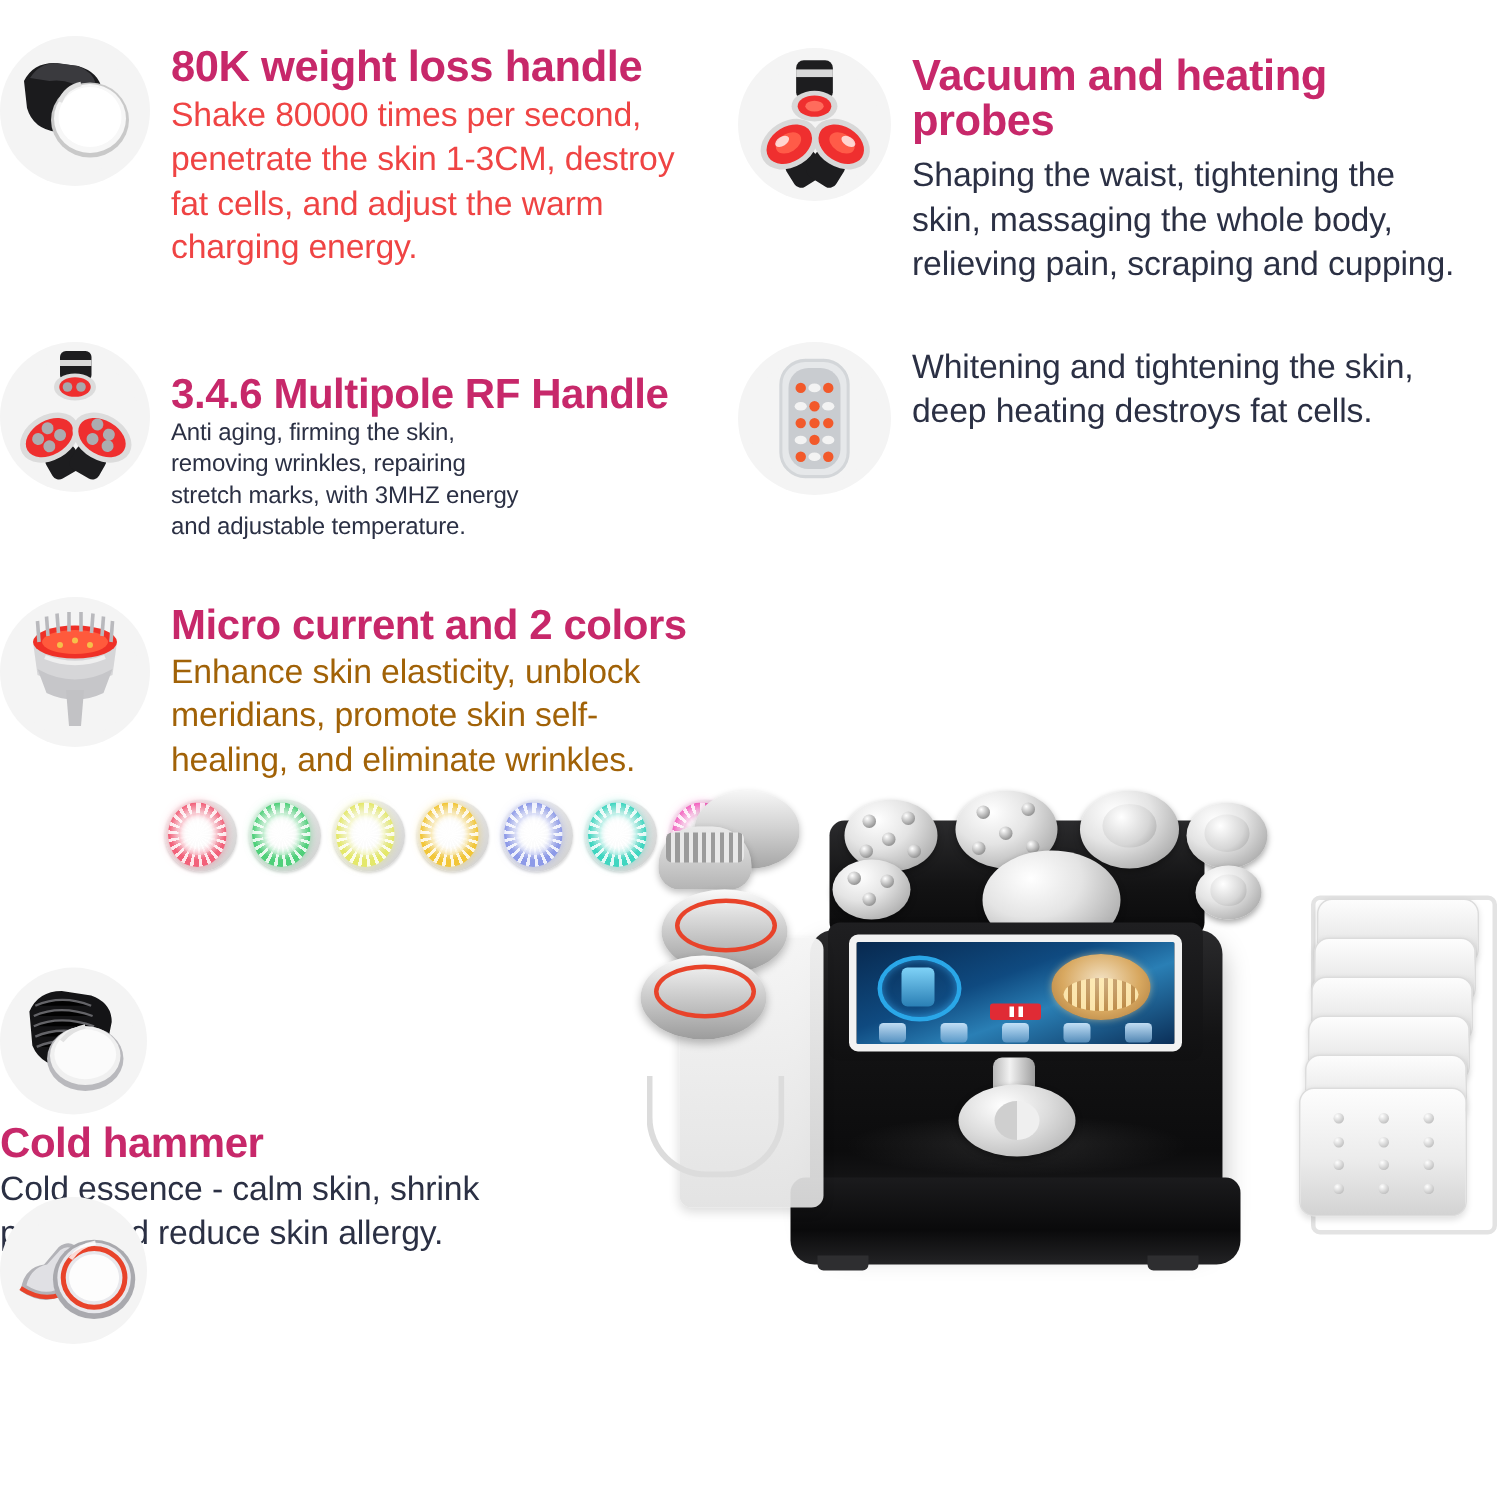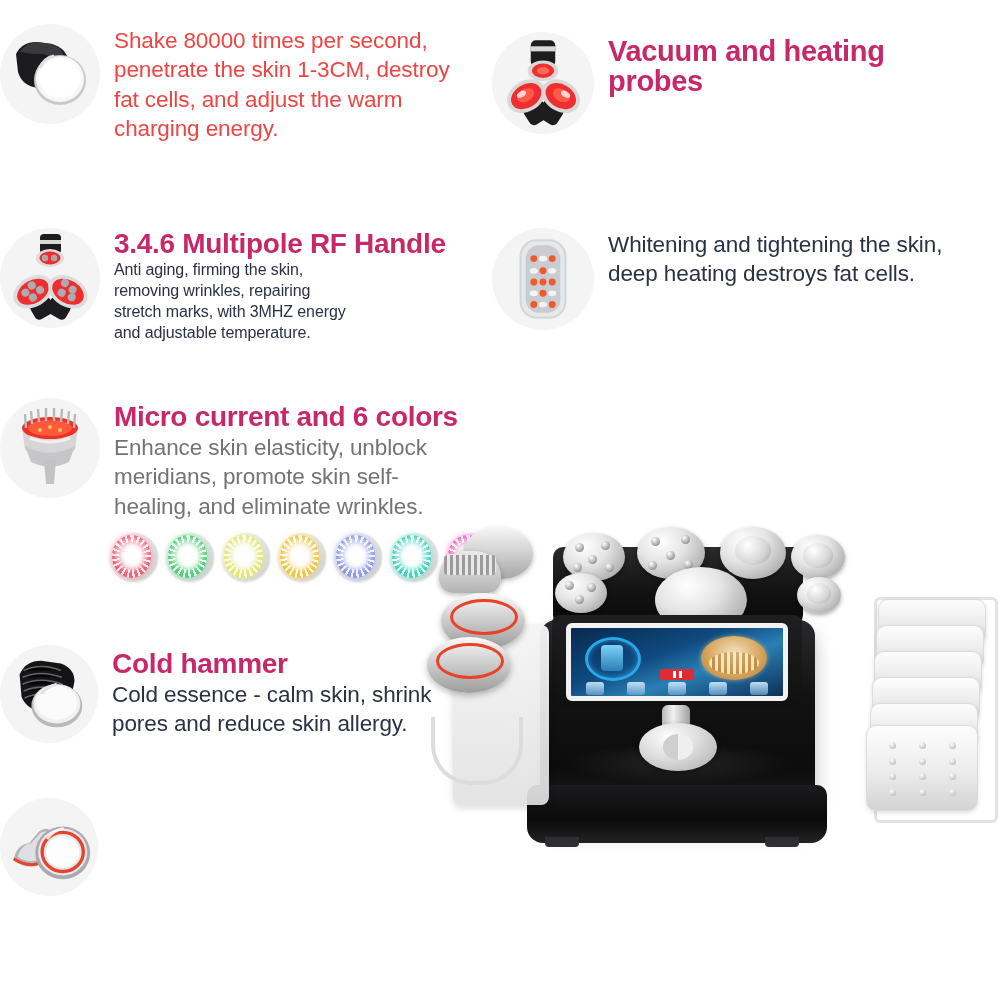--- a/index.html
+++ b/index.html
@@ -45,34 +45,34 @@
   .f-80k .feat-title { font-size: 29px; margin-top: 6px; }
   .f-80k .feat-desc  { font-size: 22.5px; margin-top: 2px; }
 
   .f-vac   { left: 492px; top: 32px; width: 508px; }
   .f-vac .icon-circle { width: 102px; height: 102px; margin-right: 14px; }
   .f-vac .feat-title { font-size: 29px; margin-top: 4px; }
   .f-vac .feat-desc  { font-size: 22.5px; margin-top: 6px; }
 
   .f-rf    { left: 0px;   top: 228px; width: 500px; }
   .f-rf .icon-circle { width: 100px; height: 100px; margin-right: 14px; }
-  .f-rf .feat-title { font-size: 28px; margin-top: 1px; }
+  .f-rf .feat-title { font-size: 28px; margin-top: 20px; }
   .f-rf .feat-desc  { font-size: 16px; margin-top: 2px; }
 
   .f-laser { left: 492px; top: 228px; width: 508px; }
   .f-laser .icon-circle { width: 102px; height: 102px; margin-right: 14px; }
   .f-laser .feat-title { font-size: 28px; margin-top: 6px; }
   .f-laser .feat-desc  { font-size: 22.5px; margin-top: 2px; }
 
   .f-micro { left: 0px;   top: 398px; width: 520px; }
   .f-micro .icon-circle { width: 100px; height: 100px; margin-right: 14px; }
   .f-micro .feat-title { font-size: 28px; margin-top: 4px; }
   .f-micro .feat-desc  { font-size: 22.5px; margin-top: 2px; }
 
-  .f-cold  { left: 0px;   top: 645px; width: 470px; }
+  .f-cold  { left: 0px;   top: 645px; width: 470px; flex-direction: column; }
   .f-cold .icon-circle { width: 98px; height: 98px; margin-right: 14px; }
   .f-cold .feat-title { font-size: 28px; margin-top: 4px; }
   .f-cold .feat-desc  { font-size: 22.5px; margin-top: 2px; }
 
   .f-ems   { left: 0px;   top: 798px; width: 470px; }
   .f-ems .icon-circle { width: 98px; height: 98px; margin-right: 14px; }
   .f-ems .feat-title { font-size: 28px; margin-top: 4px; }
   .f-ems .feat-desc  { font-size: 22.5px; margin-top: 2px; }
 
   
@@ -297,20 +297,21 @@
           <path d="M16 30 q6-12 20-12 l16 2 q14 4 16 16 l-6 18 q-10 12 -24 10 q-16-2 -20-16 z" fill="#1b1b1d"></path>
           <path d="M20 28 q6-10 18-10 l14 2 q10 4 12 12 l-5 6 q-12-10 -26-8 z" fill="#3a3a3e"></path>
           <ellipse cx="60" cy="56" rx="26" ry="25" fill="#c9c9c9"></ellipse>
           <ellipse cx="60" cy="55" rx="24" ry="23" fill="#f7f7f7"></ellipse>
           <ellipse cx="60" cy="54" rx="21" ry="20" fill="#ffffff"></ellipse>
           <path d="M40 44 q4-10 14-12" stroke="#e0e0e0" stroke-width="3" fill="none"></path>
         </svg>
       </div>
     </div>
     <div class="feat-text">
+      <div class="feat-title" style="color: rgb(199, 40, 106);">80K weight loss handle</div>
       <div class="feat-desc" style="color: #ef4444;">Shake 80000 times per second,
 penetrate the skin 1-3CM, destroy
 fat cells, and adjust the warm
 charging energy.</div>
     </div>
   </div>
 
   <div class="feature f-vac">
     <div class="icon-circle" style="background: rgb(244, 244, 244);">
       <div class="art">
@@ -334,20 +335,23 @@
             <ellipse cx="68" cy="63" rx="16" ry="11.5" fill="#ef2f2f"></ellipse>
             <ellipse cx="68" cy="62" rx="9" ry="6" fill="#ff5b48"></ellipse>
             <ellipse cx="71" cy="59" rx="5" ry="3" fill="#ffffff" opacity="0.75"></ellipse>
           </g>
         </svg>
       </div>
     </div>
     <div class="feat-text">
       <div class="feat-title" style="color: rgb(199, 40, 106);">Vacuum and heating
 probes</div>
+      <div class="feat-desc" style="color: rgb(43, 48, 68);">Shaping the waist, tightening the
+skin, massaging the whole body,
+relieving pain, scraping and cupping.</div>
     </div>
   </div>
 
   <div class="feature f-rf">
     <div class="icon-circle" style="background: rgb(244, 244, 244);">
       <div class="art">
         <svg viewBox="0 0 100 100">
           <ellipse cx="50" cy="52" rx="43" ry="41" fill="#f4f4f4"></ellipse>
           <rect x="40" y="6" width="21" height="20" rx="4" fill="#1d1d1f"></rect>
           <rect x="40" y="12" width="21" height="4" fill="#dadada"></rect>
@@ -441,22 +445,22 @@
               <circle cx="50" cy="29" r="2"></circle>
               <circle cx="60" cy="32" r="2"></circle>
           </g>
           <path d="M25 48 q25 14 50 0 l-6 16 q-19 9 -38 0 z" fill="#c6c6c9"></path>
           <path d="M44 62 h12 l-2 24 h-8 z" fill="#c2c2c5"></path>
           <path d="M30 40 q20 8 40 0" stroke="#ffffff" stroke-width="3" fill="none" opacity="0.6"></path>
         </svg>
       </div>
     </div>
     <div class="feat-text">
-      <div class="feat-title" style="color: rgb(199, 40, 106);">Micro current and 6 colors</div>
-      <div class="feat-desc" style="color: #737373;">Enhance skin elasticity, unblock
+      <div class="feat-title" style="color: rgb(199, 40, 106);">Micro current and 2 colors</div>
+      <div class="feat-desc" style="color: #a16207;">Enhance skin elasticity, unblock
 meridians, promote skin self-
 healing, and eliminate wrinkles.</div>
     </div>
   </div>
 
   <div class="led-row">
     <div class="led">
         <div class="ring" style="background: radial-gradient(circle at 50% 45%, rgba(255, 255, 255, 0.95) 0%, rgba(255, 255, 255, 0.55) 32%, rgb(242, 97, 122) 62%, rgb(242, 97, 122) 100%); box-shadow: rgba(242, 97, 122, 0.533) 0px 0px 6px;"></div>
         <div class="spokes"></div>
         <div class="core" style="box-shadow: rgba(242, 97, 122, 0.667) 0px 0px 5px inset;"></div>

